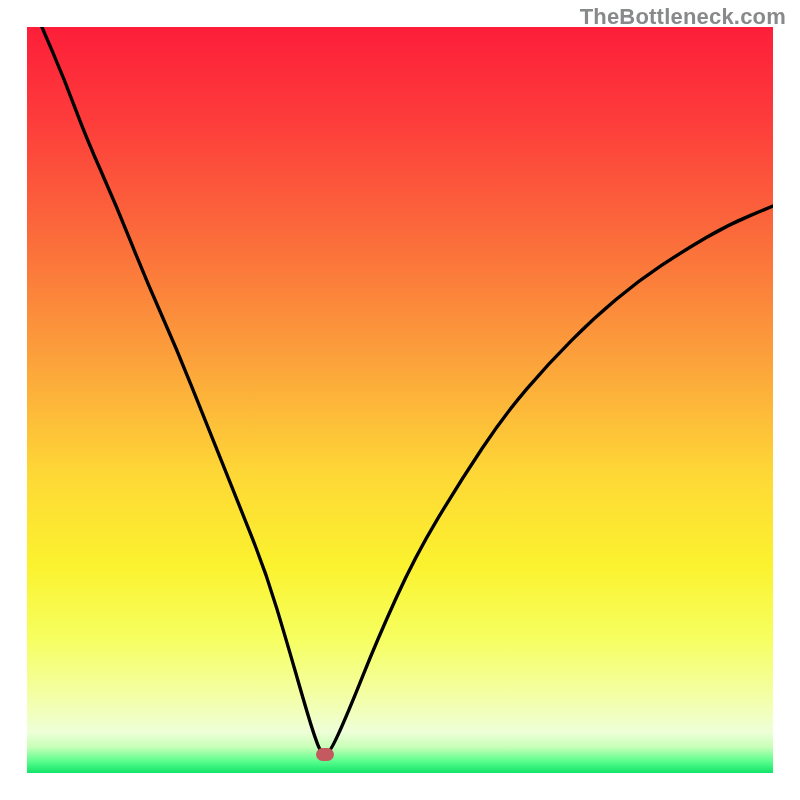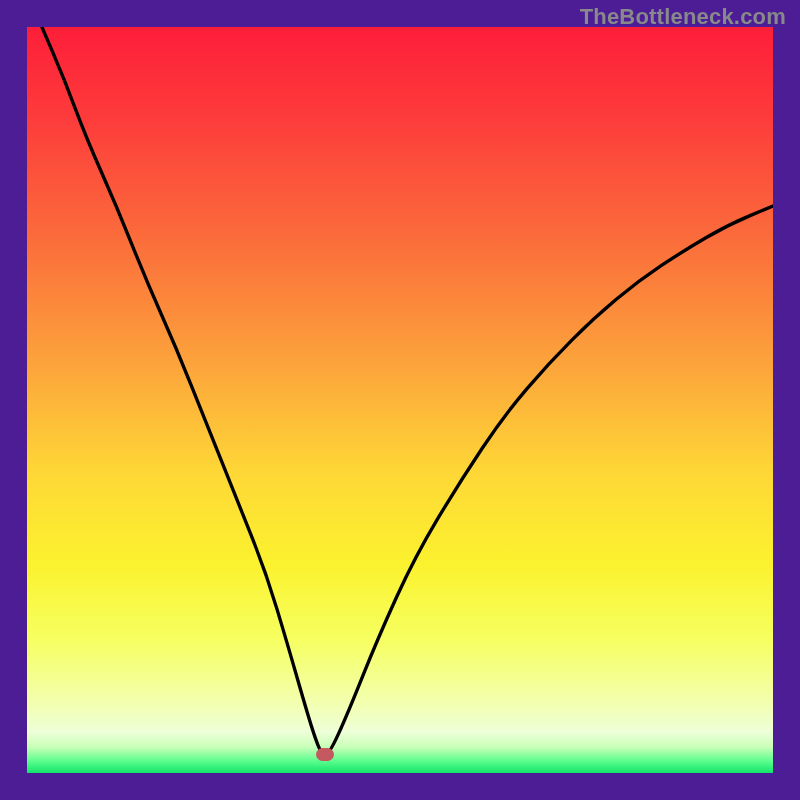--- a/index.html
+++ b/index.html
@@ -9,21 +9,21 @@
     height: 800px;
     background: #000;
     overflow: hidden;
   }
   .frame {
     position: absolute;
     left: 0;
     top: 0;
     width: 800px;
     height: 800px;
-    background: #4c1d95;
+    background: #ffffff;
   }
   .plot {
     position: absolute;
     left: 27px;
     top: 27px;
     width: 746px;
     height: 746px;
     overflow: hidden;
   }
   .gradient {

